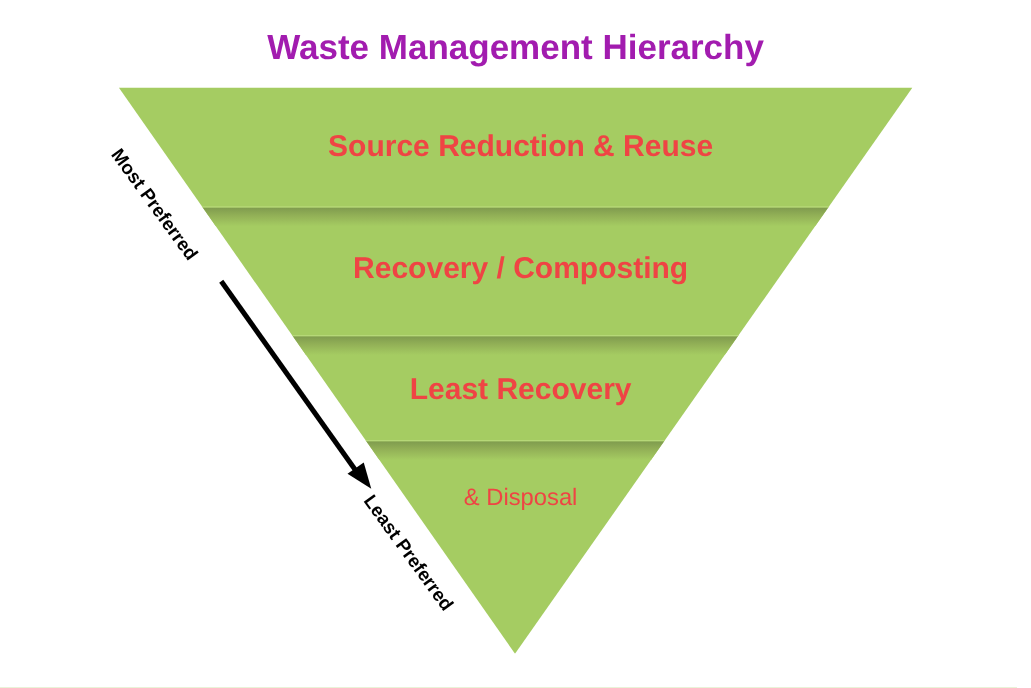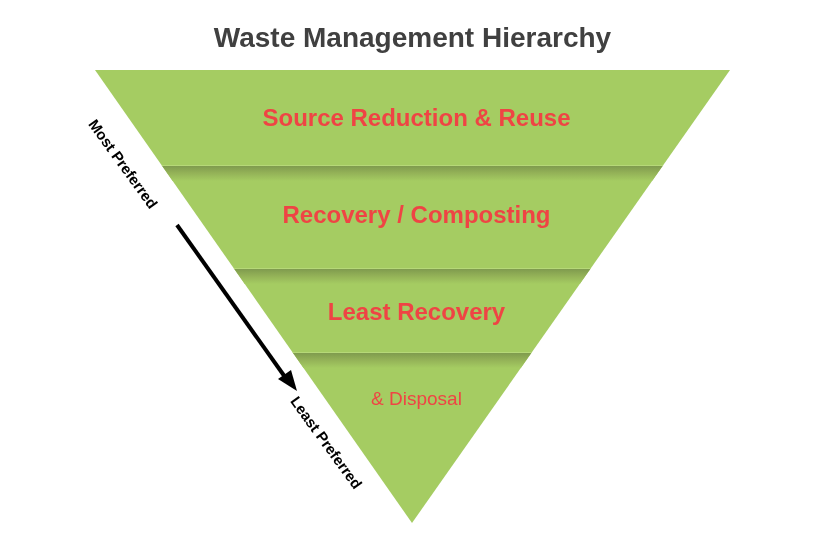--- a/index.html
+++ b/index.html
@@ -9,21 +9,21 @@
     font-family: "Liberation Sans", sans-serif;
     position: relative;
     overflow: hidden;
   }
   .page-title {
     position: absolute;
     top: 22px; left: 0; width: 825px;
     text-align: center;
     font-size: 28px;
     font-weight: bold;
-    color: #404040;
+    color: #a21caf;
   }
   .pyramid {
     position: absolute;
     left: 0; top: 0; width: 825px; height: 550px;
     background: #a5cc62;
     clip-path: polygon(95px 70px, 730px 70px, 412px 523px);
   }
   .divider {
     position: absolute;
     left: 0; width: 100%; height: 15px;

